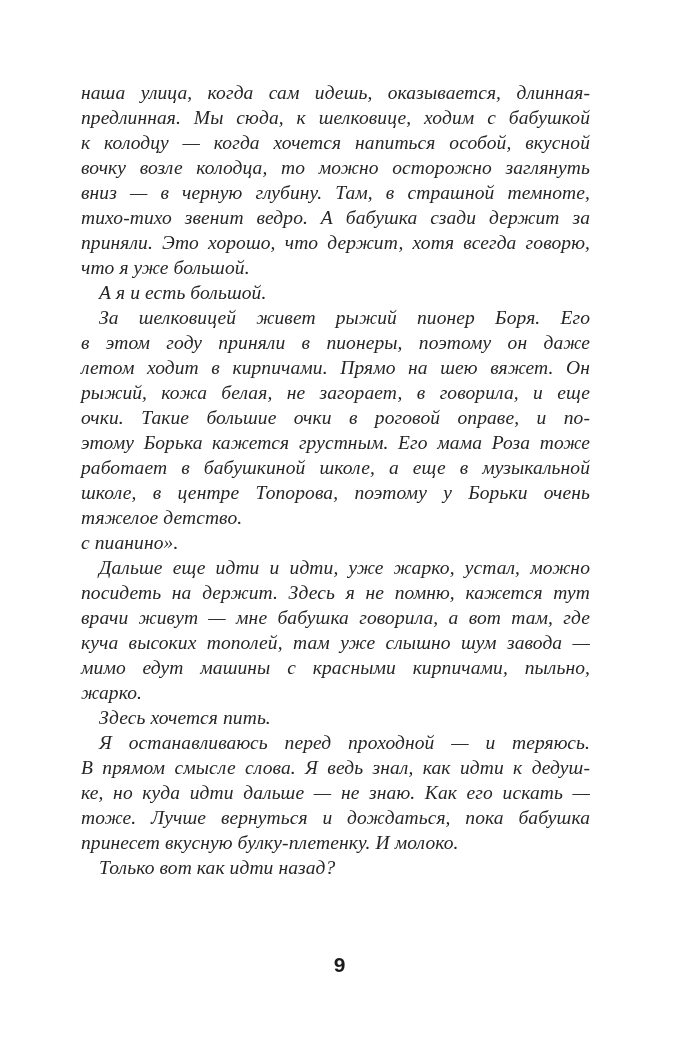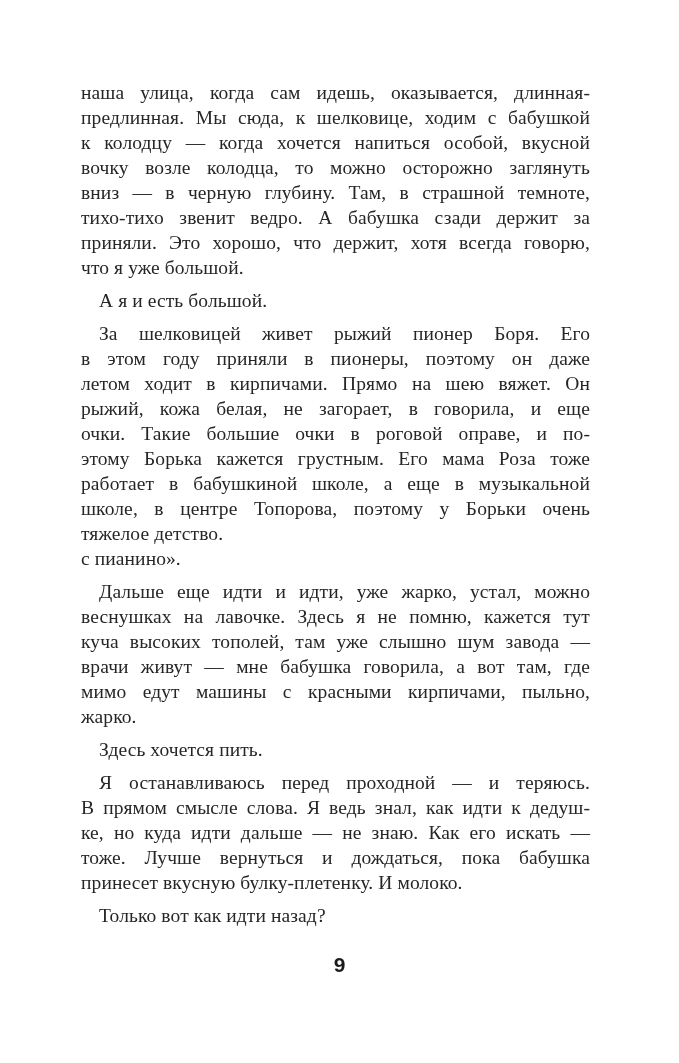--- a/index.html
+++ b/index.html
@@ -22,37 +22,37 @@
     letter-spacing: 0.1px;
   }
   .paragraph { margin: 0; }
   .line {
     text-align: justify;
     text-align-last: justify;
     height: 25px;
     overflow: visible;
   }
   .line.last { text-align-last: left; }
-  .line.indent { padding-left: 18px; margin-top: 8px; }
+  .line.indent { padding-left: 18px; }
   .page-number {
     position: absolute;
     top: 953px;
     left: 0;
     width: 100%;
     text-align: center;
     font-family: "Liberation Sans", sans-serif;
     font-size: 21px;
     font-weight: 600;
     color: #1a1a1a;
   }
 </style>
 </head>
 <body style="background: rgb(255, 255, 255);">
 
-<div class="text-block" style="color: rgb(38, 38, 38);">
+<div class="text-block" style="color: rgb(38, 38, 38); font-style: italic;">
     <div class="paragraph">
       <div class="line">наша улица, когда сам идешь, оказывается, длинная-</div>
       <div class="line">предлинная. Мы сюда, к шелковице, ходим с бабушкой</div>
       <div class="line">к колодцу — когда хочется напиться особой, вкусной</div>
       <div class="line">вочку возле колодца, то можно осторожно заглянуть</div>
       <div class="line">вниз — в черную глубину. Там, в страшной темноте,</div>
       <div class="line">тихо-тихо звенит ведро. А бабушка сзади держит за</div>
       <div class="line">приняли. Это хорошо, что держит, хотя всегда говорю,</div>
       <div class="line last">что я уже большой.</div>
     </div>
@@ -68,23 +68,23 @@
       <div class="line">этому Борька кажется грустным. Его мама Роза тоже</div>
       <div class="line">работает в бабушкиной школе, а еще в музыкальной</div>
       <div class="line">школе, в центре Топорова, поэтому у Борьки очень</div>
       <div class="line last">тяжелое детство.</div>
     </div>
     <div class="paragraph">
       <div class="line last">с пианино».</div>
     </div>
     <div class="paragraph">
       <div class="line indent">Дальше еще идти и идти, уже жарко, устал, можно</div>
-      <div class="line">веснушках на лавочке. Здесь я не помню, кажется тут</div>
+      <div class="line">посидеть на держит. Здесь я не помню, кажется тут</div>
+      <div class="line">врачи живут — мне бабушка говорила, а вот там, где</div>
       <div class="line">куча высоких тополей, там уже слышно шум завода —</div>
-      <div class="line">врачи живут — мне бабушка говорила, а вот там, где</div>
       <div class="line">мимо едут машины с красными кирпичами, пыльно,</div>
       <div class="line last">жарко.</div>
     </div>
     <div class="paragraph">
       <div class="line indent last">Здесь хочется пить.</div>
     </div>
     <div class="paragraph">
       <div class="line indent">Я останавливаюсь перед проходной — и теряюсь.</div>
       <div class="line">В прямом смысле слова. Я ведь знал, как идти к дедуш-</div>
       <div class="line">ке, но куда идти дальше — не знаю. Как его искать —</div>

